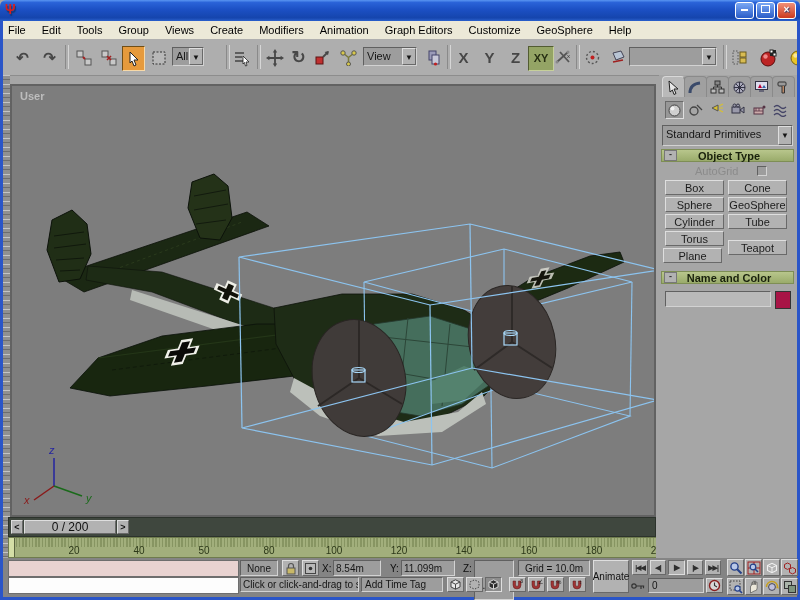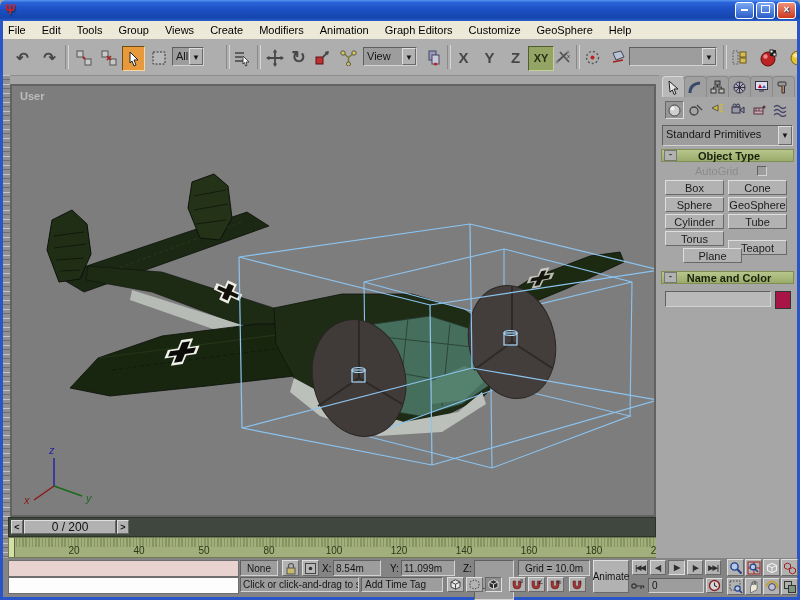--- a/index.html
+++ b/index.html
@@ -437,21 +437,21 @@
     <div class="fld abs" style="left:98px;top:91px;width:10px;height:10px"></div>
 
     <div class="objbtn out" style="left:6px;top:105px">Box</div>
     <div class="objbtn out" style="left:69px;top:105px">Cone</div>
     <div class="objbtn out" style="left:6px;top:122px">Sphere</div>
     <div class="objbtn out" style="left:69px;top:122px">GeoSphere</div>
     <div class="objbtn out" style="left:6px;top:139px">Cylinder</div>
     <div class="objbtn out" style="left:69px;top:139px">Tube</div>
     <div class="objbtn out" style="left:6px;top:156px">Torus</div>
     <div class="objbtn out" style="left:69px;top:165px">Teapot</div>
-    <div class="objbtn out" style="left:24px;top:173px">Plane</div>
+    <div class="objbtn out" style="left:4px;top:173px">Plane</div>
 
     <div class="rollout" style="top:196px">
       <span class="minus">-</span>
       <span class="rtitle">Name and Color</span>
     </div>
     <div class="fld abs" style="left:6px;top:216px;width:106px;height:16px;background:#b9b9b9"></div>
     <div class="abs swatch" style="left:116px;top:216px;width:14px;height:16px;border:1px solid #333"></div>
   </div>
 
   <div class="timerow">

